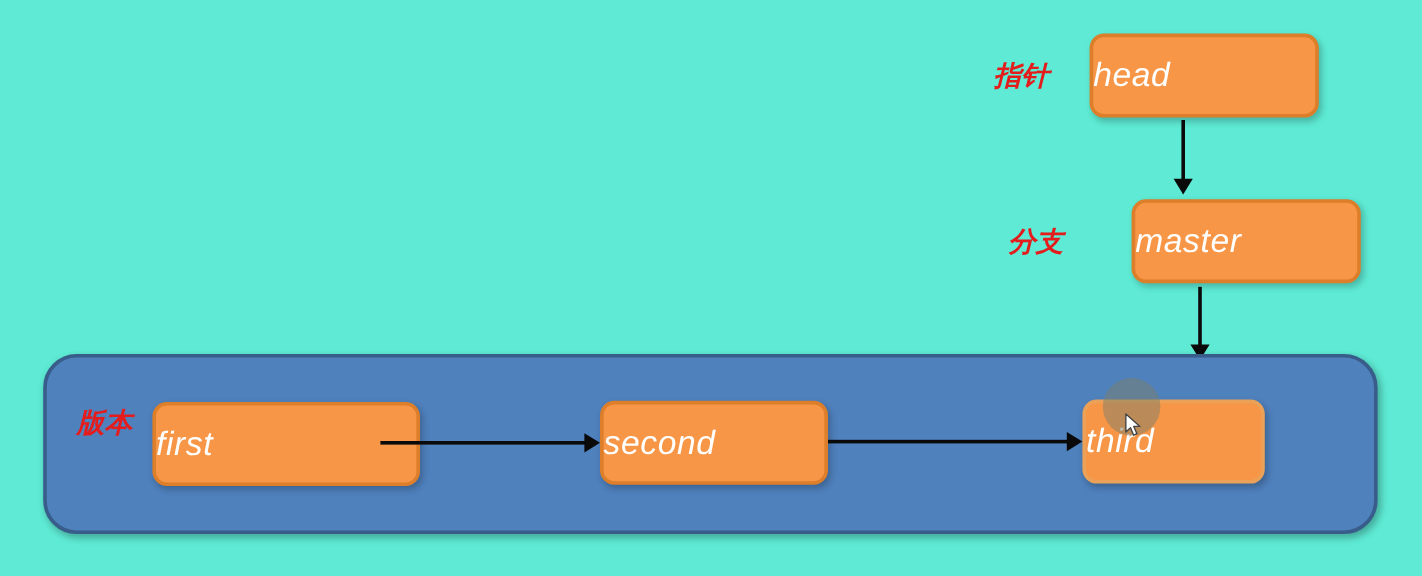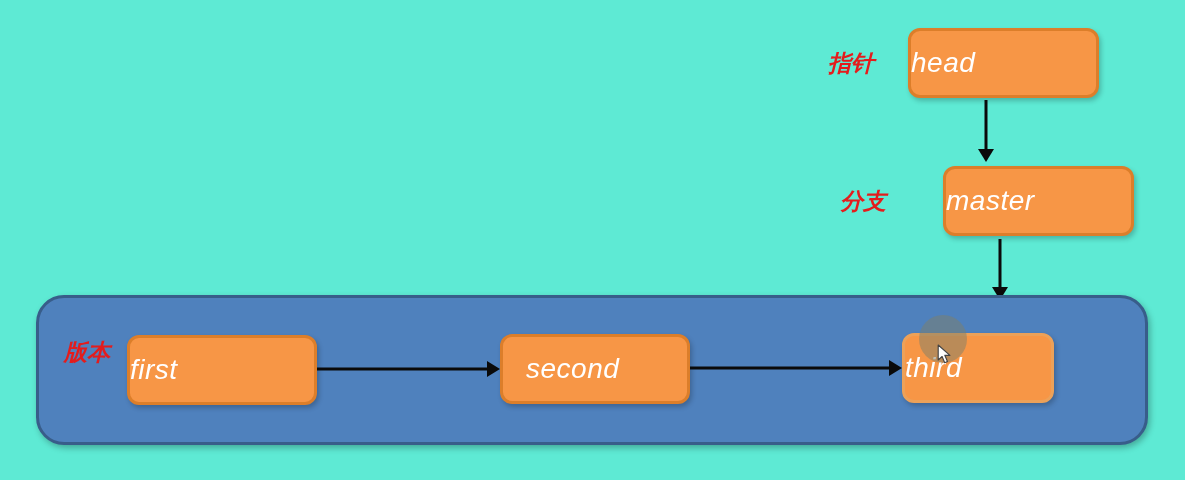--- a/index.html
+++ b/index.html
@@ -32,22 +32,22 @@
     justify-content: flex-start;
     box-shadow: 2px 3px 5px rgba(0,0,0,0.22);
   }
   .node .node-label {
     color: var(--text-white);
     font-size: 28px;
     letter-spacing: 0.5px;
   }
   #node-head   { left: 908px; top: 28px;  width: 191px; height: 70px; }
   #node-master { left: 927px; top: 166px; width: 191px; height: 70px; margin-left: 16px; }
-  #node-first  { left: 127px; top: 335px; width: 190px; height: 70px; }
-  #node-second { left: 500px; top: 334px; width: 190px; height: 70px; padding-left: 23px; }
+  #node-first  { left: 127px; top: 335px; width: 223px; height: 70px; }
+  #node-second { left: 500px; top: 334px; width: 190px; height: 70px; }
   #node-third  { left: 902px; top: 333px; width: 152px; height: 70px; border-color: var(--node-border-light); }
 
   #container-versions {
     position: absolute;
     left: 36px; top: 295px;
     width: 1112px; height: 150px;
     background: var(--container-fill);
     border: 3px solid var(--container-border);
     border-radius: 28px;
     box-shadow: 2px 3px 6px rgba(0,0,0,0.28);

